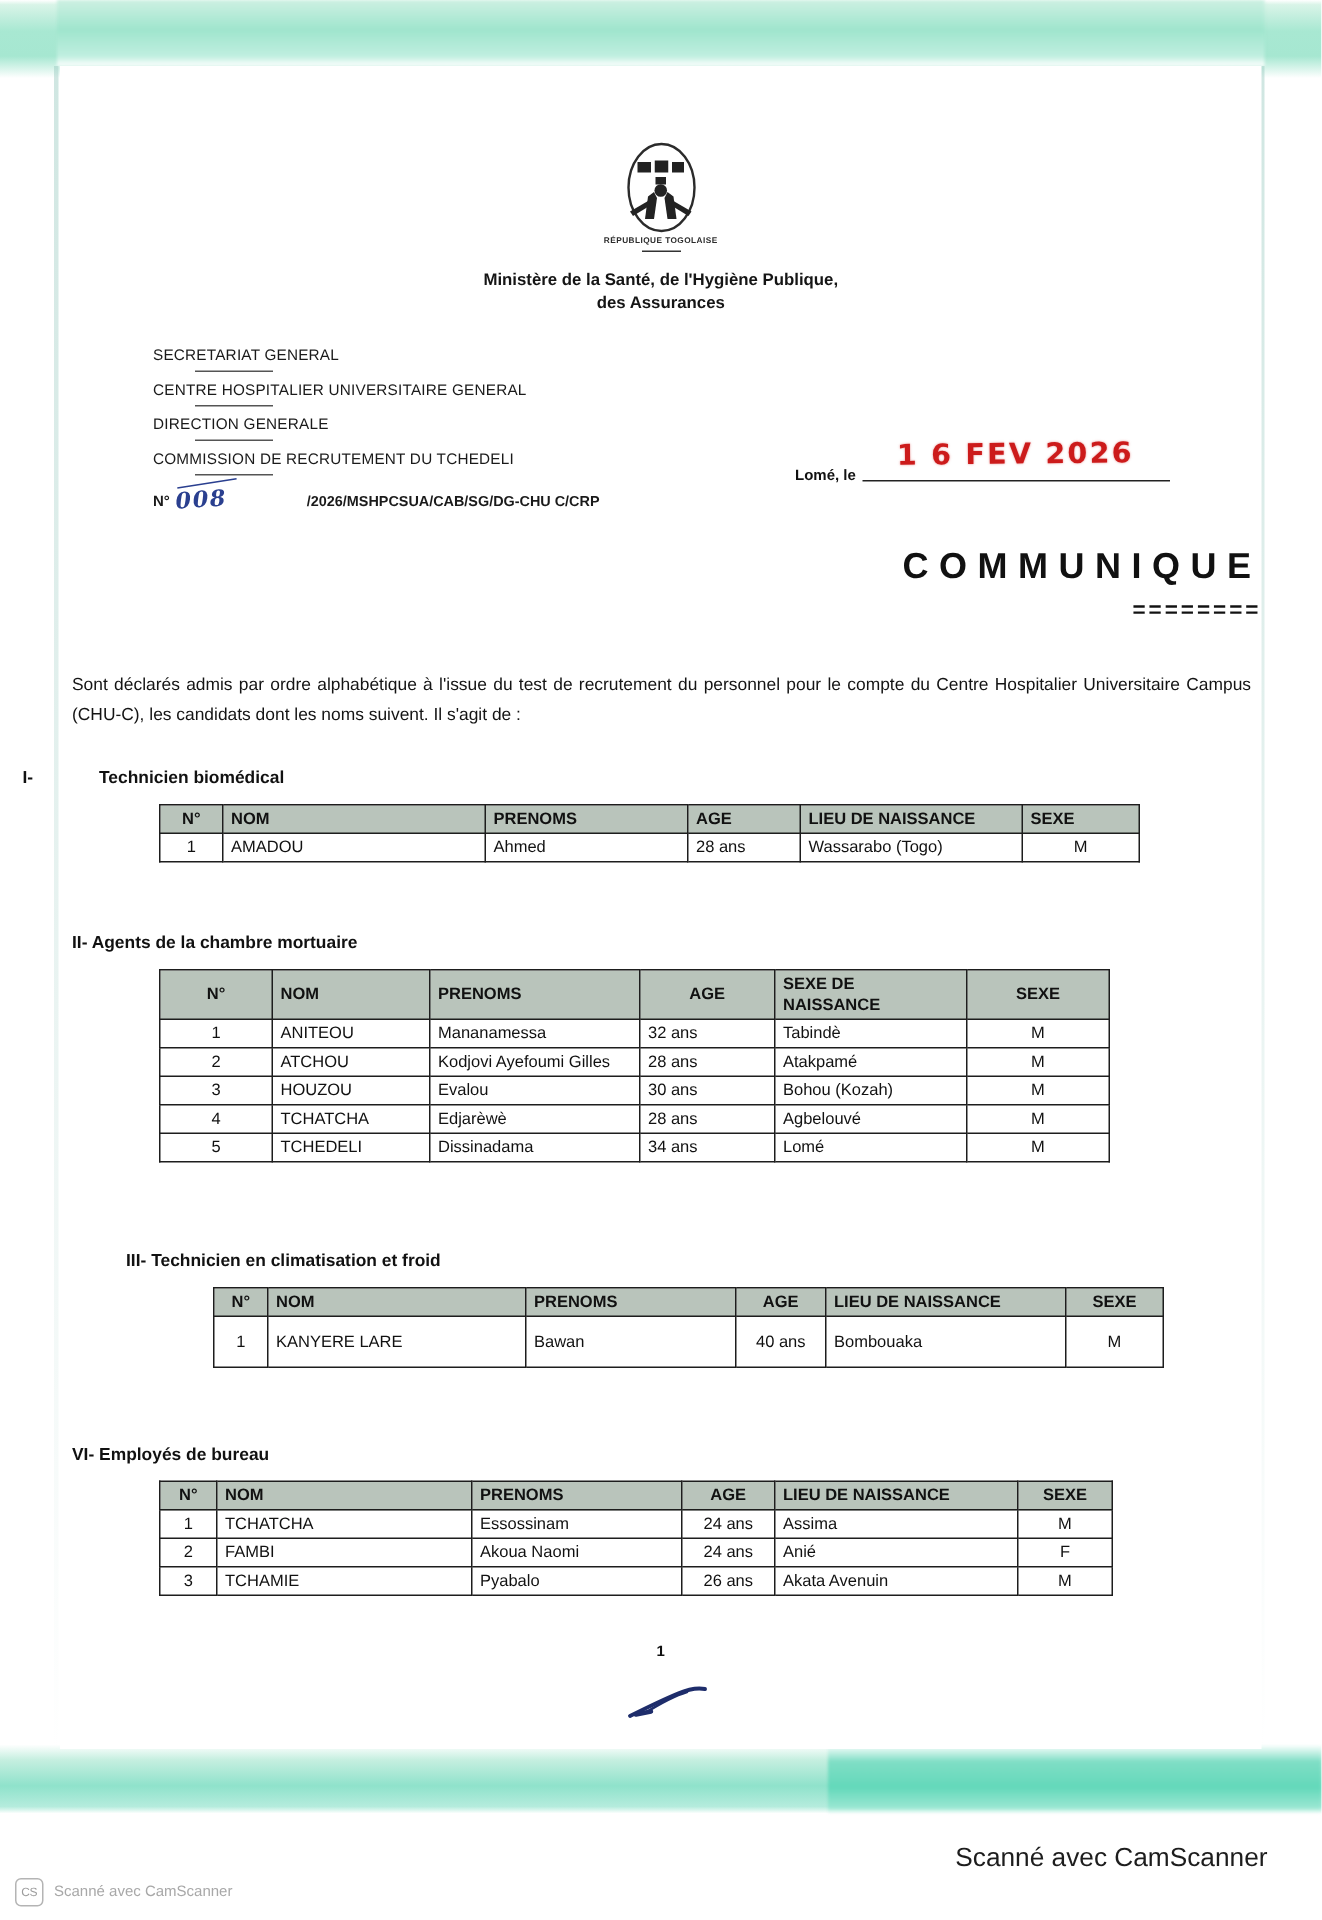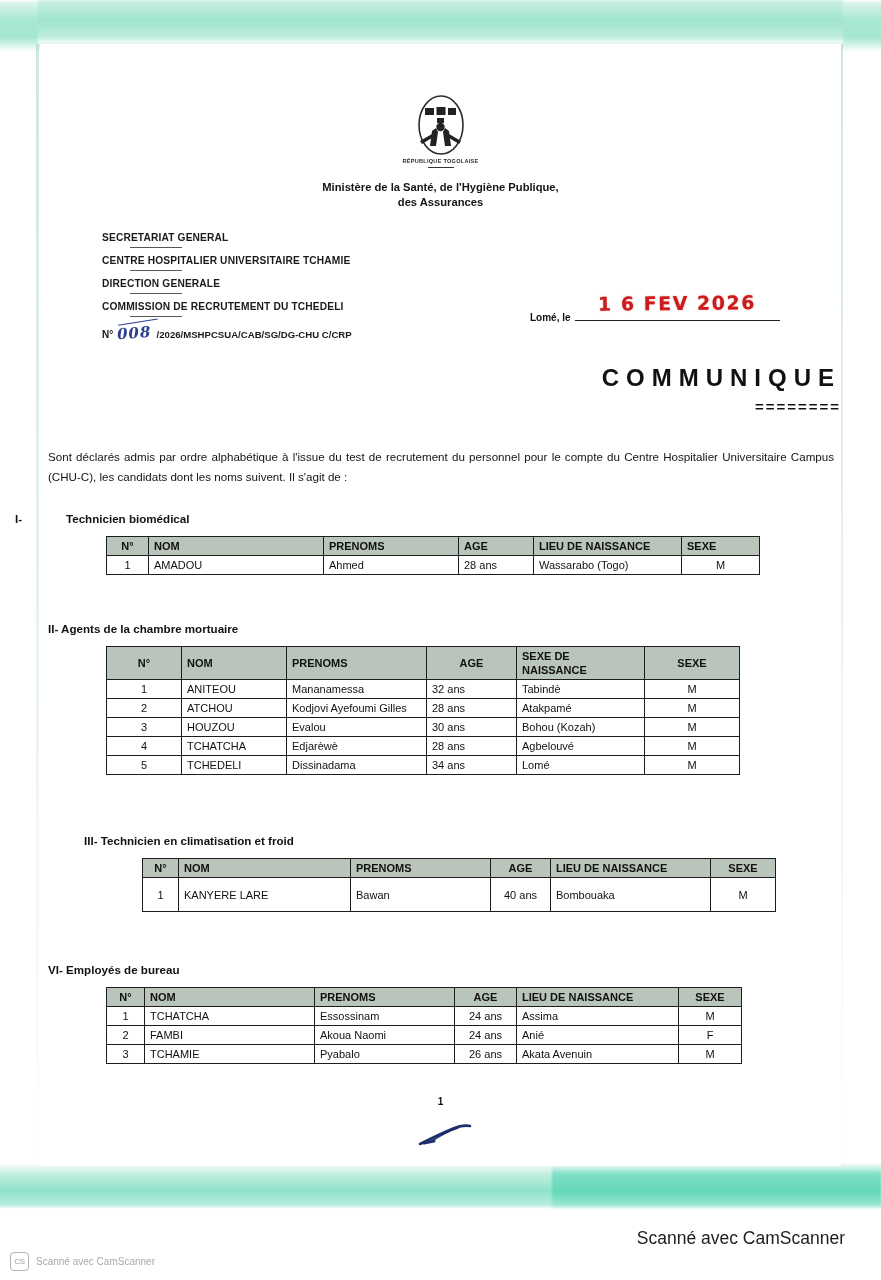--- a/index.html
+++ b/index.html
@@ -107,21 +107,21 @@
 
   
   .left-head {
     position: absolute;
     top: 188px;
     left: 62px;
     width: 420px;
   }
   .lh-line {
     font-size: 10.2px;
-    font-weight: 700;
+    font-weight: 400;
     letter-spacing: .15px;
     color: #1a1a1a;
     white-space: nowrap;
   }
   .lh-rule {
     width: 52px;
     height: 1px;
     background: #555;
     margin: 4px 0 7px 28px;
   }
@@ -147,21 +147,21 @@
     position: relative;
   }
   .ref-hand::after {
     content: "";
     position: absolute;
     left: 2px; right: -8px; top: -2px;
     height: 7px;
     border-top: 1.5px solid #2a3f8f;
     transform: rotate(-5deg);
   }
-  .ref-rest { font-size: 9.6px; font-weight: 700; }
+  .ref-rest { font-size: 9.6px; font-weight: 700; margin-left: 48px; }
 
   
   .dateblock {
     position: absolute;
     top: 268px;
     left: 490px;
     width: 250px;
   }
   .date-stamp {
     position: absolute;
@@ -355,21 +355,21 @@
     <div class="emblem-rule"></div>
     <div class="ministry">
       <div>Ministère de la Santé, de l'Hygiène Publique,</div>
       <div>des Assurances</div>
     </div>
   </div>
 
   <div class="left-head">
     <div class="lh-line">SECRETARIAT GENERAL</div>
     <div class="lh-rule"></div>
-    <div class="lh-line">CENTRE HOSPITALIER UNIVERSITAIRE TCHAMIE</div>
+    <div class="lh-line">CENTRE HOSPITALIER UNIVERSITAIRE GENERAL</div>
     <div class="lh-rule"></div>
     <div class="lh-line">DIRECTION GENERALE</div>
     <div class="lh-rule"></div>
     <div class="lh-line">COMMISSION DE RECRUTEMENT DU TCHEDELI</div>
     <div class="lh-rule"></div>
     <div class="refline">
       <span class="ref-no-label">N°</span>
       <span class="ref-hand">008</span>
       <span class="ref-rest">/2026/MSHPCSUA/CAB/SG/DG-CHU C/CRP</span>
     </div>

